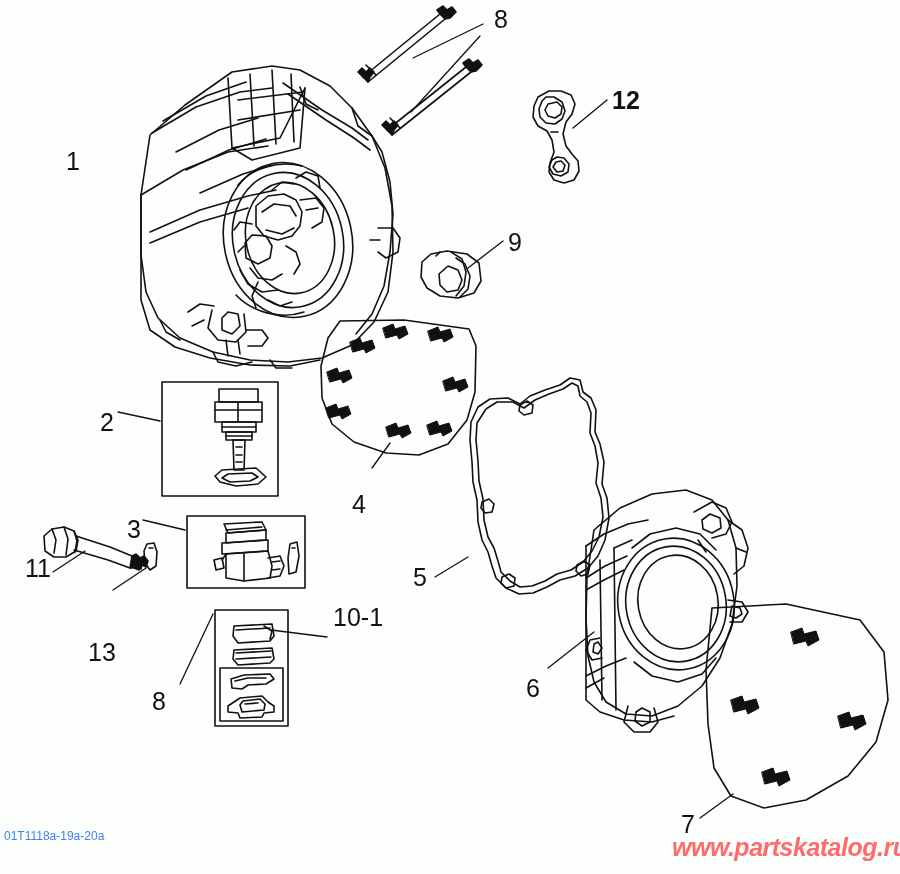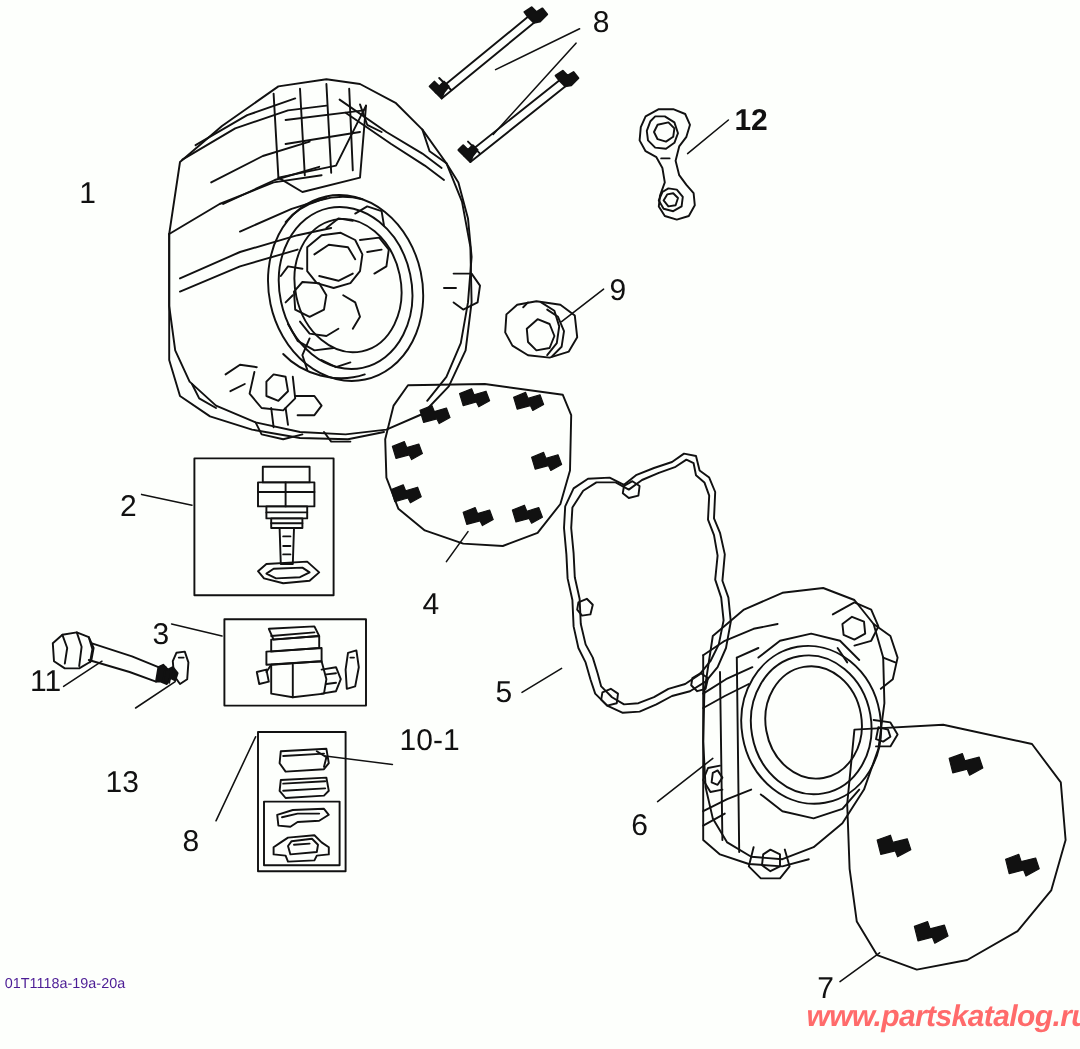--- a/index.html
+++ b/index.html
@@ -15,23 +15,23 @@
     position:absolute;
     font-family:"Liberation Sans", sans-serif;
     font-size:25px;
     color:#111111;
     line-height:1;
     white-space:nowrap;
     user-select:none;
   }
   #sheet-id{
     position:absolute;
-    left:4px; top:812px;
+    left:4px; top:829px;
     font-size:12px;
-    color:#4c1d95;
+    color:#3b82f6;
     letter-spacing:0px;
     font-family:"Liberation Sans", sans-serif;
   }
   #watermark{
     position:absolute;
     left:672px; top:833px;
     font-size:25px;
     font-weight:bold;
     font-style:italic;
     color:#ff6b6b;

